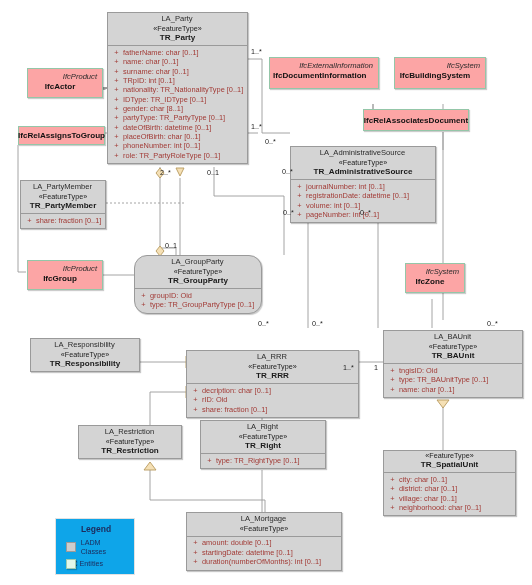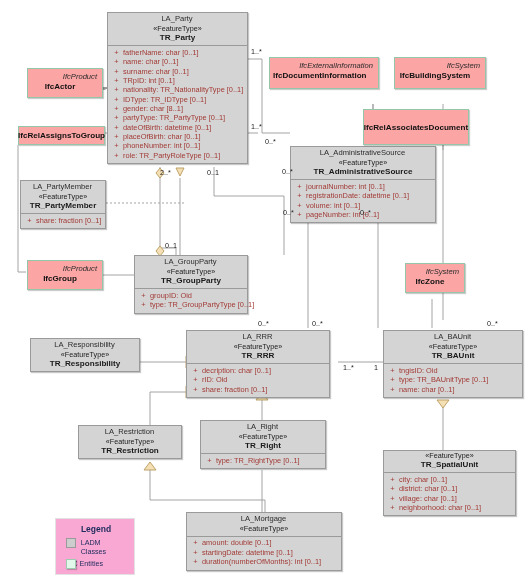--- a/index.html
+++ b/index.html
@@ -74,29 +74,29 @@
     position:absolute;
     font-size:7.2px;
     color:#222;
     white-space:nowrap;
   }
 
   
   .legend{
     position:absolute;
     box-sizing:border-box;
-    background:#f9a8d4;
+    background:#0ea5e9;
     border:1px solid #e2e2e2;
     padding:5px 8px 6px 10px;
   }
   .legend .ltitle{
     font-weight:bold;font-size:8.5px;color:#1d2b5c;
     text-align:center;margin-bottom:4px;
   }
-  .legend .lrow{display:flex;align-items:flex-start;margin-top:3px;}
+  .legend .lrow{display:flex;align-items:center;margin-top:3px;}
   .legend .sw{
     width:10px;height:10px;box-sizing:border-box;margin-right:5px;
   }
   .legend .sw.ladm{background:#cdcdcd;border:1px solid #9a9a9a;}
   .legend .sw.ifc{background:#e2f8ea;border:1px solid #9ecbb0;}
   .legend .ltext{font-size:7.2px;color:#1d2b5c;}
 </style>
 </head>
 <body>
 
@@ -264,21 +264,21 @@
       <span class="cname">TR_PartyMember</span>
     </div>
     <div class="attrs">
       <div class="attr">
           <span class="plus">+</span>
           <span>share: fraction [0..1]</span>
         </div>
     </div>
   </div>
 
-  <div class="cls" style="left:134px;top:255px;width:114px;">
+  <div class="cls" style="left:134px;top:255px;width:128px;border-radius:13px;">
     <div class="ns">LA_GroupParty</div>
     <div class="hdr">
       <span class="stereo">«FeatureType»</span>
       <span class="cname">TR_GroupParty</span>
     </div>
     <div class="attrs">
       <div class="attr">
           <span class="plus">+</span>
           <span>groupID: Oid</span>
         </div>
@@ -316,21 +316,21 @@
   </div>
 
   <div class="cls" style="left:30px;top:338px;width:110px;">
     <div class="ns">LA_Responsibility</div>
     <div class="hdr">
       <span class="stereo">«FeatureType»</span>
       <span class="cname">TR_Responsibility</span>
     </div>
   </div>
 
-  <div class="cls" style="left:186px;top:330px;width:144px;">
+  <div class="cls" style="left:186px;top:350px;width:173px;">
     <div class="ns">LA_RRR</div>
     <div class="hdr">
       <span class="stereo">«FeatureType»</span>
       <span class="cname">TR_RRR</span>
     </div>
     <div class="attrs">
       <div class="attr">
           <span class="plus">+</span>
           <span>decription: char [0..1]</span>
         </div>
@@ -452,21 +452,21 @@
   <div class="ifc" style="left:269px;top:57px;width:110px;height:32px;">
     <div class="ns">IfcExternalInformation</div>
     <div class="cname">IfcDocumentInformation</div>
   </div>
 
   <div class="ifc" style="left:394px;top:57px;width:92px;height:32px;">
     <div class="ns">IfcSystem</div>
     <div class="cname">IfcBuildingSystem</div>
   </div>
 
-  <div class="ifc plain" style="left:363px;top:109px;width:106px;height:36px;">
+  <div class="ifc plain" style="left:363px;top:109px;width:106px;height:22px;">
     <div class="cname">IfcRelAssociatesDocument</div>
   </div>
 
   <div class="ifc" style="left:405px;top:263px;width:60px;height:30px;">
     <div class="ns">IfcSystem</div>
     <div class="cname">IfcZone</div>
   </div>
 
   <div class="mult" style="left:251px;top:47px;">1..*</div>
   <div class="mult" style="left:265px;top:137px;">0..*</div>

